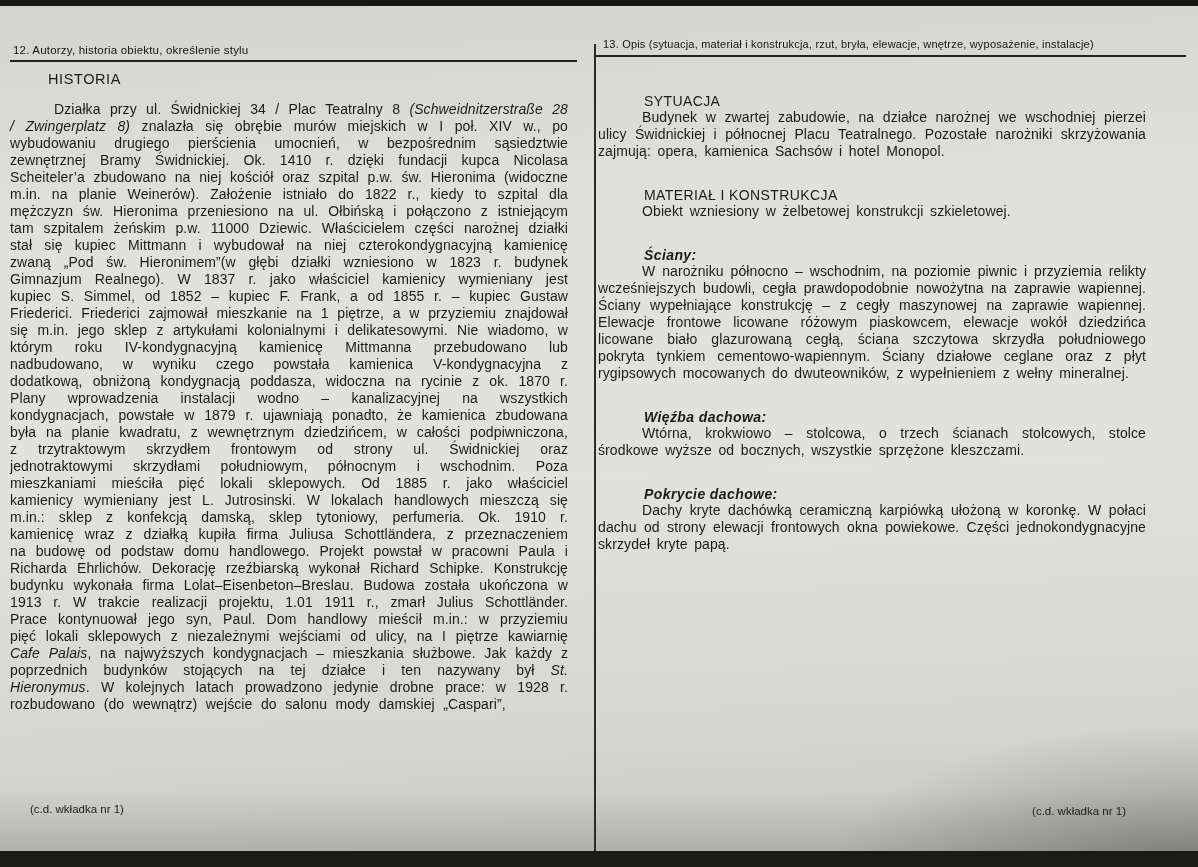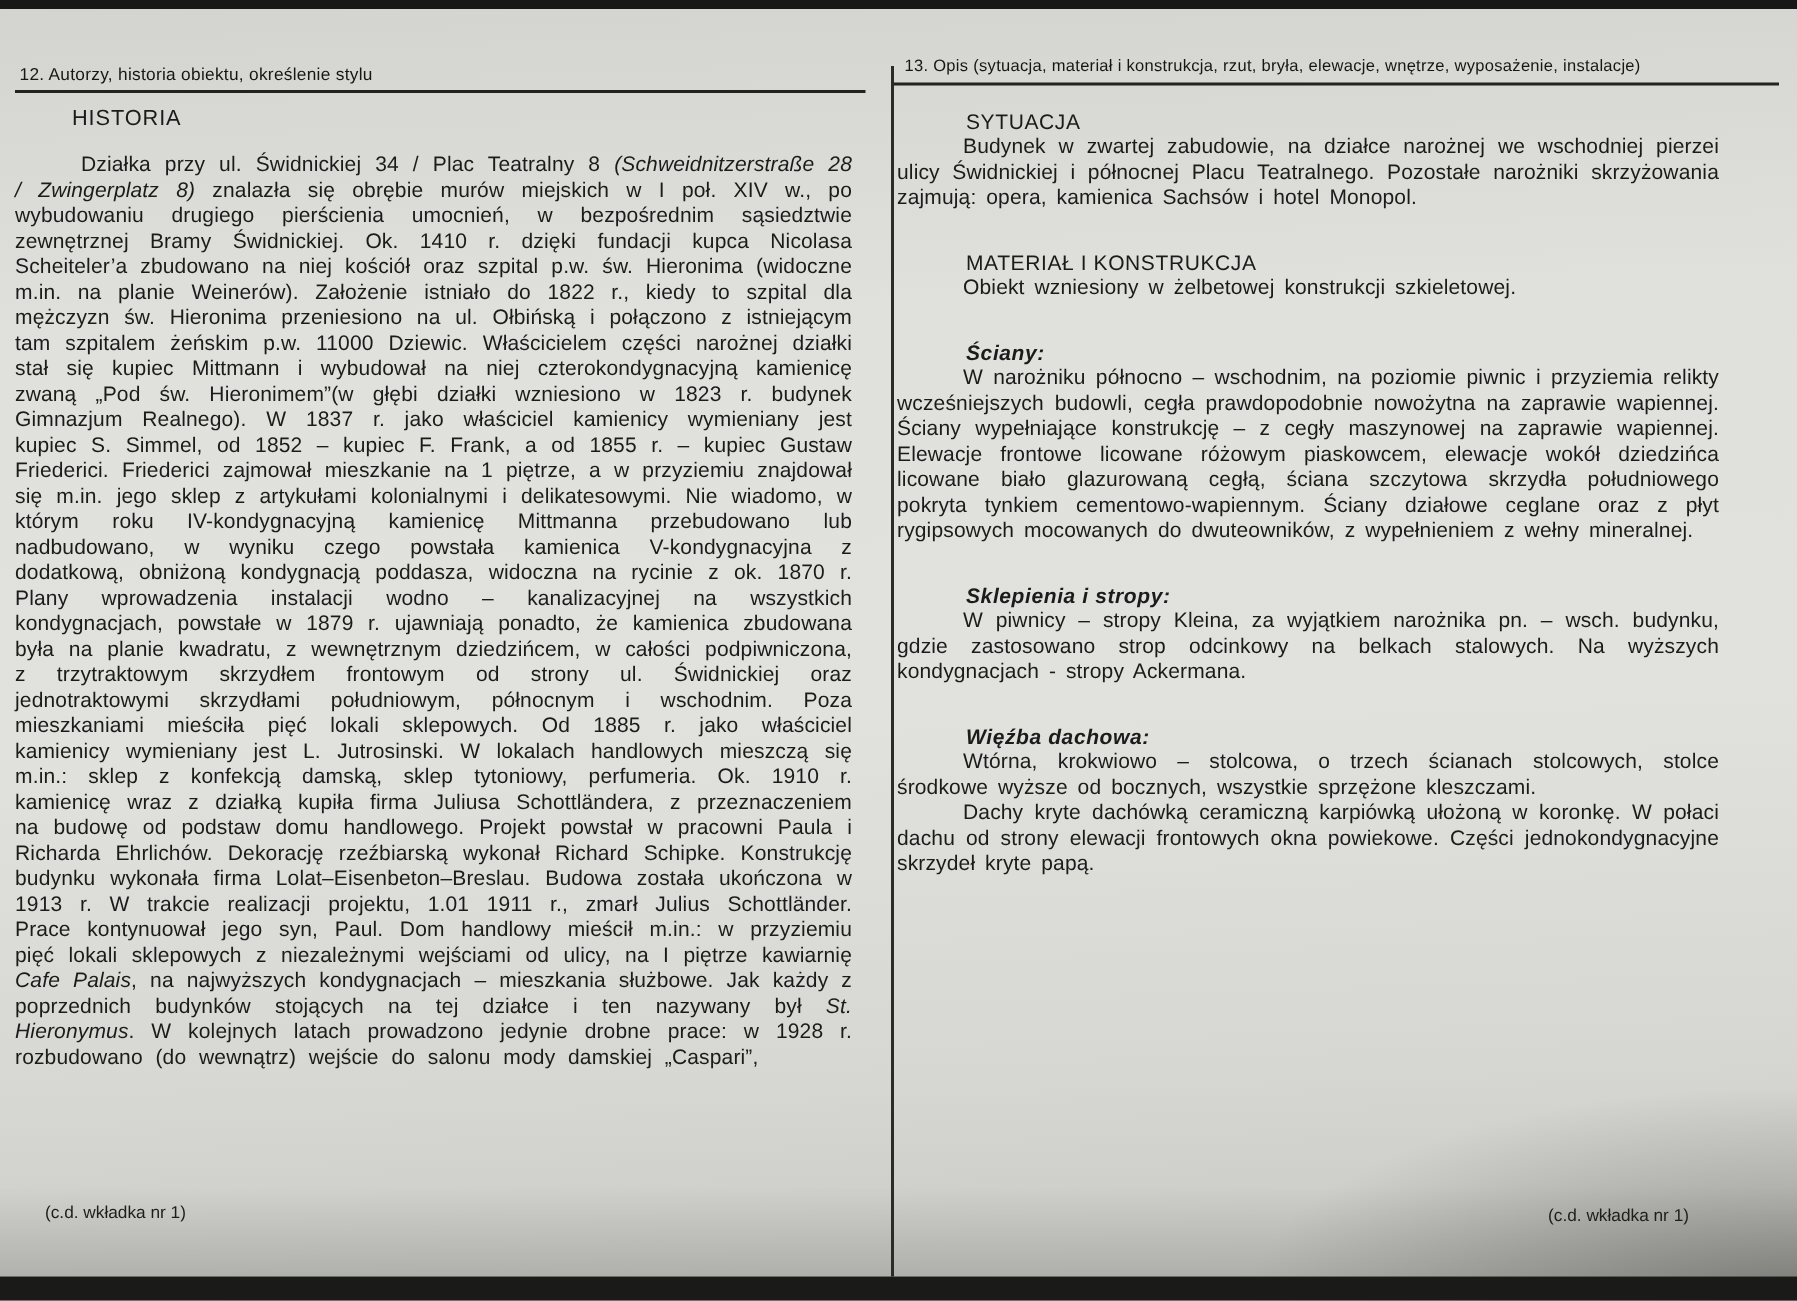--- a/index.html
+++ b/index.html
@@ -44,21 +44,21 @@
   .body-text {
     margin-top:14px; width:558px;
     font-size:14px; line-height:17px;
     text-align:justify; text-indent:44px;
     word-spacing:4.5px; letter-spacing:0.1px;
   }
   .col-right-content { width:550px; padding-left:2px; }
   .col-right-content .body-text { width:548px; word-spacing:2.6px; }
 
   .sec-title { margin:27px 0 0 46px; font-size:14px; letter-spacing:0.4px; }
-  .sec:first-child .sec-title { margin-top:16px; }
+  .sec:first-child .sec-title { margin-top:36px; }
   .sec-title.ital { font-style:italic; font-weight:bold; }
   .sec-body { margin-top:0; }
 
   .it { font-style:italic; }
 
   .footer-note { position:absolute; z-index:2; font-size:11.5px; color:#1d1d1b; }
   .footer-left { left:30px; bottom:52px; }
   .footer-right { right:72px; bottom:50px; }
 </style>
 </head>
@@ -87,31 +87,28 @@
     <div class="sec">
       <div class="sec-title">MATERIAŁ I KONSTRUKCJA</div>
       <p class="body-text sec-body">Obiekt wzniesiony w żelbetowej konstrukcji szkieletowej.</p>
     </div>
 
     <div class="sec">
       <div class="sec-title ital">Ściany:</div>
       <p class="body-text sec-body">W narożniku północno – wschodnim, na poziomie piwnic i przyziemia relikty wcześniejszych budowli, cegła prawdopodobnie nowożytna na zaprawie wapiennej. Ściany wypełniające konstrukcję – z cegły maszynowej na zaprawie wapiennej. Elewacje frontowe licowane różowym piaskowcem, elewacje wokół dziedzińca licowane biało glazurowaną cegłą, ściana szczytowa skrzydła południowego pokryta tynkiem cementowo-wapiennym. Ściany działowe ceglane oraz z płyt rygipsowych mocowanych do dwuteowników, z wypełnieniem z wełny mineralnej.</p>
     </div>
 
-    <div class="sec">
-      <div class="sec-title ital">Sklepienia i stropy:</div>
-      <p class="body-text sec-body">W piwnicy – stropy Kleina, za wyjątkiem narożnika pn. – wsch. budynku, gdzie zastosowano strop odcinkowy na belkach stalowych. Na wyższych kondygnacjach - stropy Ackermana.</p>
-    </div>
 
     <div class="sec">
       <div class="sec-title ital">Więźba dachowa:</div>
       <p class="body-text sec-body">Wtórna, krokwiowo – stolcowa, o trzech ścianach stolcowych, stolce środkowe wyższe od bocznych, wszystkie sprzężone kleszczami.</p>
     </div>
 
     <div class="sec">
+      <div class="sec-title ital">Pokrycie dachowe:</div>
       <p class="body-text sec-body">Dachy kryte dachówką ceramiczną karpiówką ułożoną w koronkę. W połaci dachu od strony elewacji frontowych okna powiekowe. Części jednokondygnacyjne skrzydeł kryte papą.</p>
     </div>
 
   </div>
 </div>
 
 <div class="footer-note footer-left">(c.d. wkładka nr 1)</div>
 <div class="footer-note footer-right">(c.d. wkładka nr 1)</div>
 
 </body></html>

